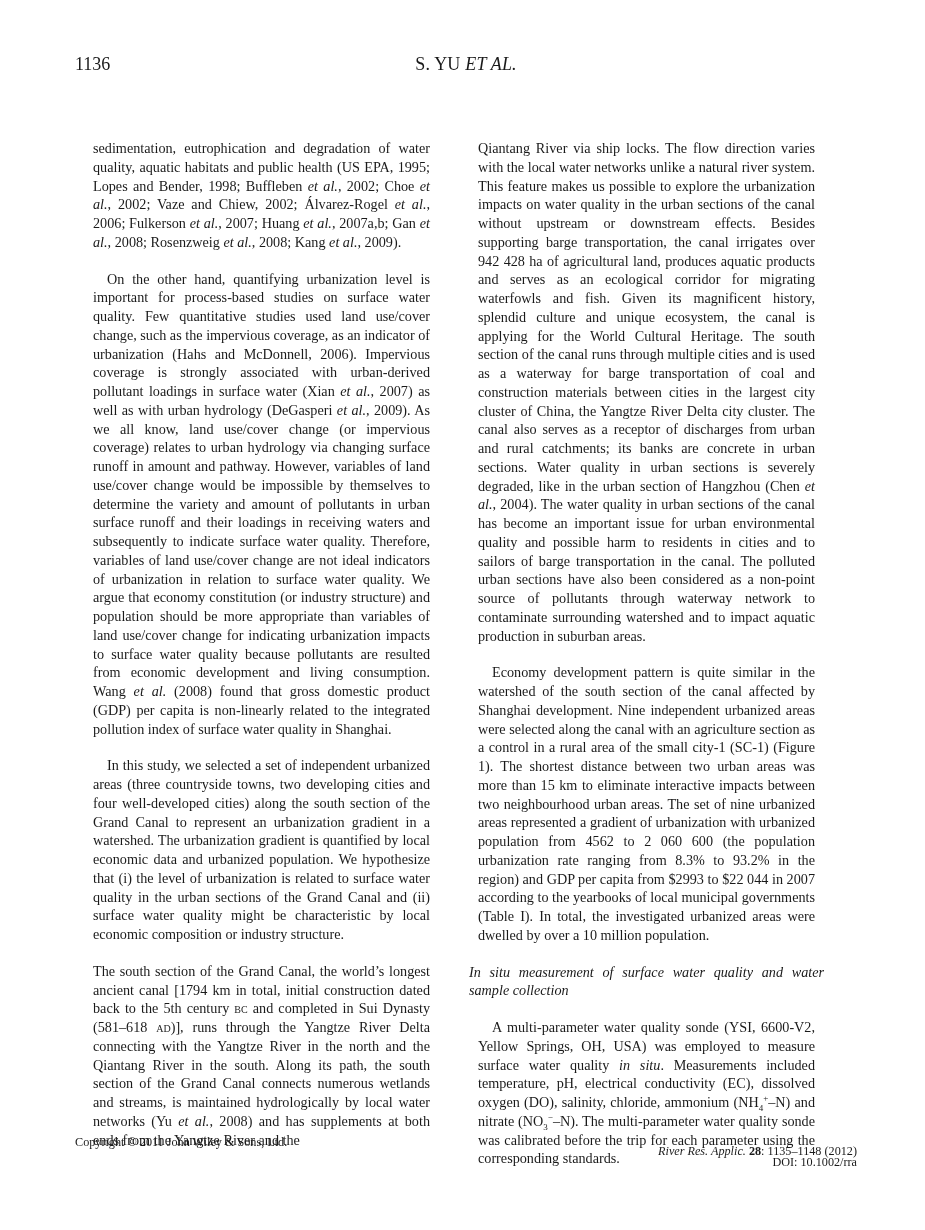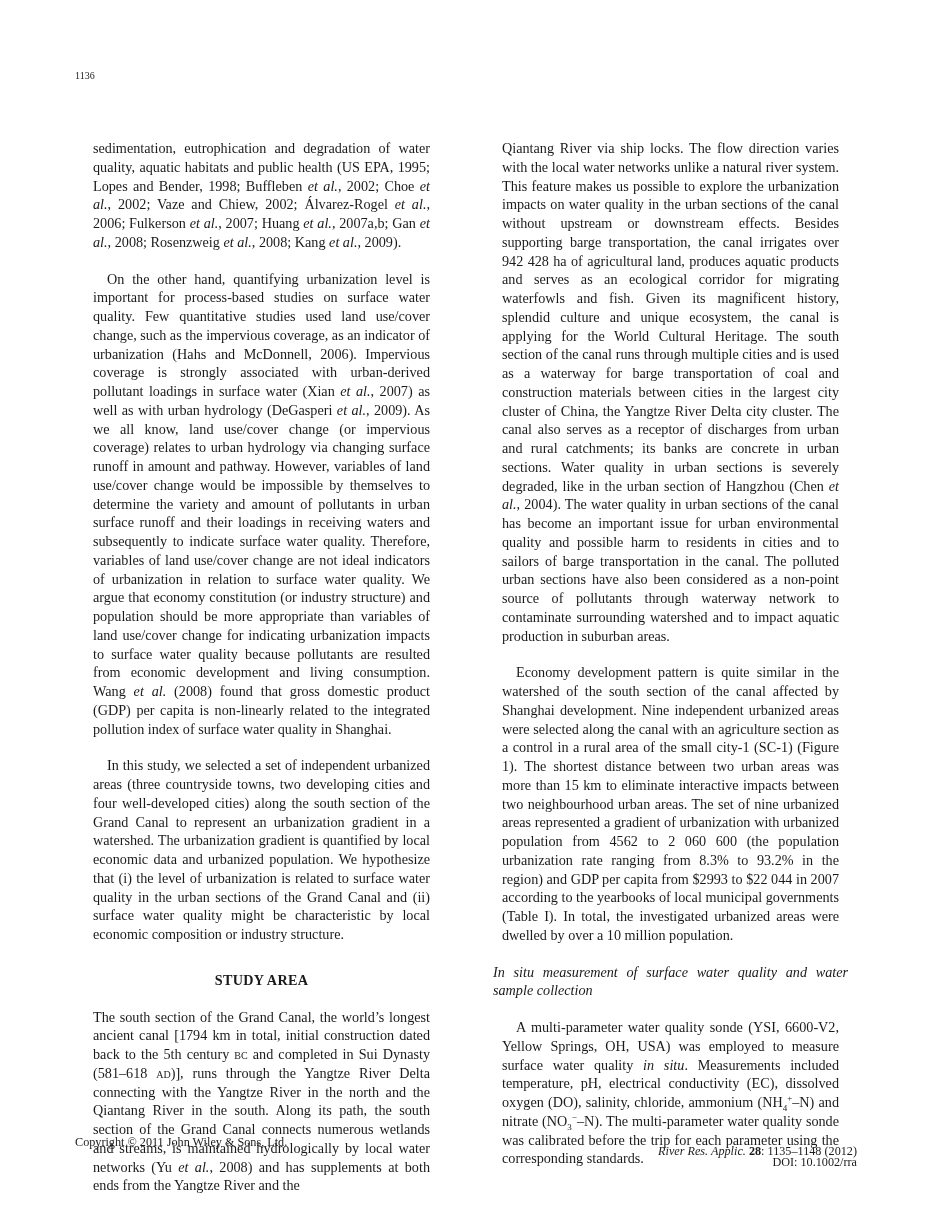--- a/index.html
+++ b/index.html
@@ -1,48 +1,48 @@
 <!DOCTYPE html>
 <html><head>
 <meta charset="utf-8">
 <style>
   html, body { margin: 0; padding: 0; background: #ffffff; }
   body { width: 925px; height: 1230px; position: relative; overflow: hidden;
          font-family: "Liberation Serif", "DejaVu Serif", serif; color: #1a1a1a; }
-  .running-head { position: absolute; top: 70px; left: 75px; width: 782px; height: 20px; font-size: 10px; }
+  .running-head { position: absolute; top: 54px; left: 75px; width: 782px; height: 20px; font-size: 18px; }
   .page-number { position: absolute; left: 0; top: 0; }
   .running-title { position: absolute; left: 0; right: 0; top: 0; text-align: center; letter-spacing: 0.2px; }
   .column { position: absolute; top: 121px; width: 373px; font-size: 14.2px; line-height: 18.75px; }
   .col-left { left: 75px; }
-  .col-right { left: 484px; }
+  .col-right { left: 460px; }
   p { margin: 18px; text-align: justify; hyphens: manual; }
   p.indent { text-indent: 14px; }
   .section-heading { text-align: center; font-size: 14.2px; letter-spacing: 0.3px; margin: 0; }
   .subsection-heading { font-style: italic; text-align: justify; margin: 9px; }
   i { font-style: italic; }
   .sc { font-variant: small-caps; }
   sub, sup { font-size: 9px; line-height: 0; }
   .footer { position: absolute; top: 1132px; left: 75px; width: 782px; font-size: 12.2px; line-height: 20px; }
   .copyright { position: absolute; left: 0; top: 0; }
   .citation { position: absolute; right: 0; top: 9px; text-align: right; }
   .doi { position: absolute; right: 0; top: 20px; text-align: center; }
   b { font-weight: bold; }
 </style>
 </head>
 <body>
 
 <div class="running-head">
   <span class="page-number">1136</span>
+  <div class="running-title"><span>S. YU </span><i>ET AL.</i></div>
 </div>
 
 <div class="column col-left">
   <p>sedimentation, eutrophication and degradation of water quality, aquatic habitats and public health (US EPA, 1995; Lopes and Bender, 1998; Buffleben <i>et al.</i>, 2002; Choe <i>et al.</i>, 2002; Vaze and Chiew, 2002; Álvarez-Rogel <i>et al.</i>, 2006; Fulkerson <i>et al.</i>, 2007; Huang <i>et al.</i>, 2007a,b; Gan <i>et al.</i>, 2008; Rosenzweig <i>et al.</i>, 2008; Kang <i>et al.</i>, 2009).</p>
   <p class="indent">On the other hand, quantifying urbanization level is important for process-based studies on surface water quality. Few quantitative studies used land use/cover change, such as the impervious coverage, as an indicator of urbanization (Hahs and McDonnell, 2006). Impervious coverage is strongly associated with urban-derived pollutant loadings in surface water (Xian <i>et al.</i>, 2007) as well as with urban hydrology (DeGasperi <i>et al.</i>, 2009). As we all know, land use/cover change (or impervious coverage) relates to urban hydrology via changing surface runoff in amount and pathway. However, variables of land use/cover change would be impossible by themselves to determine the variety and amount of pollutants in urban surface runoff and their loadings in receiving waters and subsequently to indicate surface water quality. Therefore, variables of land use/cover change are not ideal indicators of urbanization in relation to surface water quality. We argue that economy constitution (or industry structure) and population should be more appropriate than variables of land use/cover change for indicating urbanization impacts to surface water quality because pollutants are resulted from economic development and living consumption. Wang <i>et al.</i> (2008) found that gross domestic product (GDP) per capita is non-linearly related to the integrated pollution index of surface water quality in Shanghai.</p>
   <p class="indent">In this study, we selected a set of independent urbanized areas (three countryside towns, two developing cities and four well-developed cities) along the south section of the Grand Canal to represent an urbanization gradient in a watershed. The urbanization gradient is quantified by local economic data and urbanized population. We hypothesize that (i) the level of urbanization is related to surface water quality in the urban sections of the Grand Canal and (ii) surface water quality might be characteristic by local economic composition or industry structure.</p>
-  <h2 class="section-heading" style="margin-top:27px;margin-bottom:12px;">STUDY AREA</h2>
   <p>The south section of the Grand Canal, the world’s longest ancient canal [1794 km in total, initial construction dated back to the 5th century <span class="sc">bc</span> and completed in Sui Dynasty (581–618 <span class="sc">ad</span>)], runs through the Yangtze River Delta connecting with the Yangtze River in the north and the Qiantang River in the south. Along its path, the south section of the Grand Canal connects numerous wetlands and streams, is maintained hydrologically by local water networks (Yu <i>et al.</i>, 2008) and has supplements at both ends from the Yangtze River and the</p>
 </div>
 
 <div class="column col-right">
   <p>Qiantang River via ship locks. The flow direction varies with the local water networks unlike a natural river system. This feature makes us possible to explore the urbanization impacts on water quality in the urban sections of the canal without upstream or downstream effects. Besides supporting barge transportation, the canal irrigates over 942 428 ha of agricul­tural land, produces aquatic products and serves as an ecological corridor for migrating waterfowls and fish. Given its magnificent history, splendid culture and unique ecosys­tem, the canal is applying for the World Cultural Heritage. The south section of the canal runs through multiple cities and is used as a waterway for barge transportation of coal and construction materials between cities in the largest city cluster of China, the Yangtze River Delta city cluster. The canal also serves as a receptor of discharges from urban and rural catchments; its banks are concrete in urban sections. Water quality in urban sections is severely degraded, like in the urban section of Hangzhou (Chen <i>et al.</i>, 2004). The water quality in urban sections of the canal has become an important issue for urban environmental quality and possible harm to residents in cities and to sailors of barge transportation in the canal. The polluted urban sections have also been considered as a non-point source of pollutants through waterway network to contaminate surrounding watershed and to impact aquatic production in suburban areas.</p>
   <p class="indent">Economy development pattern is quite similar in the watershed of the south section of the canal affected by Shanghai development. Nine independent urbanized areas were selected along the canal with an agriculture section as a control in a rural area of the small city-1 (SC-1) (Figure 1). The shortest distance between two urban areas was more than 15 km to eliminate interactive impacts between two neighbourhood urban areas. The set of nine urbanized areas represented a gradient of urbanization with urbanized population from 4562 to 2 060 600 (the population urbanization rate ranging from 8.3% to 93.2% in the region) and GDP per capita from $2993 to $22 044 in 2007 according to the yearbooks of local municipal governments (Table I). In total, the investigated urbanized areas were dwelled by over a 10 million population.</p>
   <p class="subsection-heading" style="margin-bottom:10px;">In situ measurement of surface water quality and water sample collection</p>
   <p class="indent">A multi-parameter water quality sonde (YSI, 6600-V2, Yellow Springs, OH, USA) was employed to measure surface water quality <i>in situ</i>. Measurements included temperature, pH, electrical conductivity (EC), dissolved oxygen (DO), salinity, chloride, ammonium (NH<sub>4</sub><sup>+</sup>–N) and nitrate (NO<sub>3</sub><sup>−</sup>–N). The multi-parameter water quality sonde was calibrated before the trip for each parameter using the corresponding standards.</p>
 </div>
 

